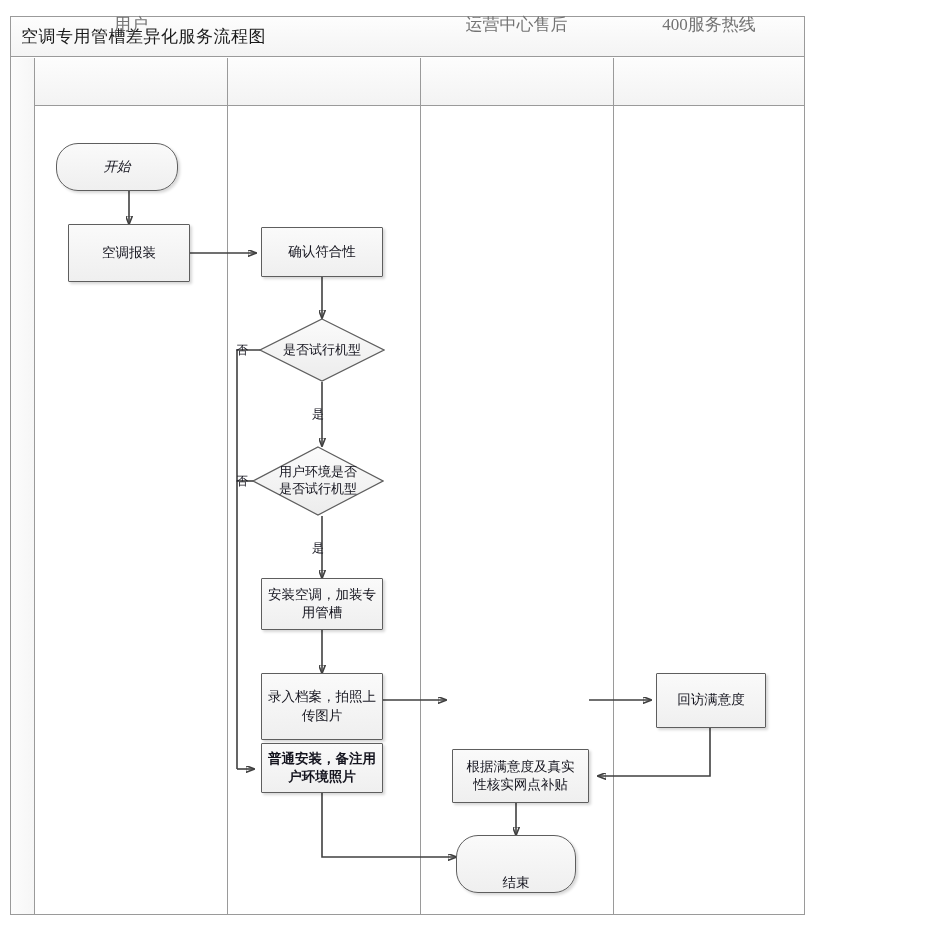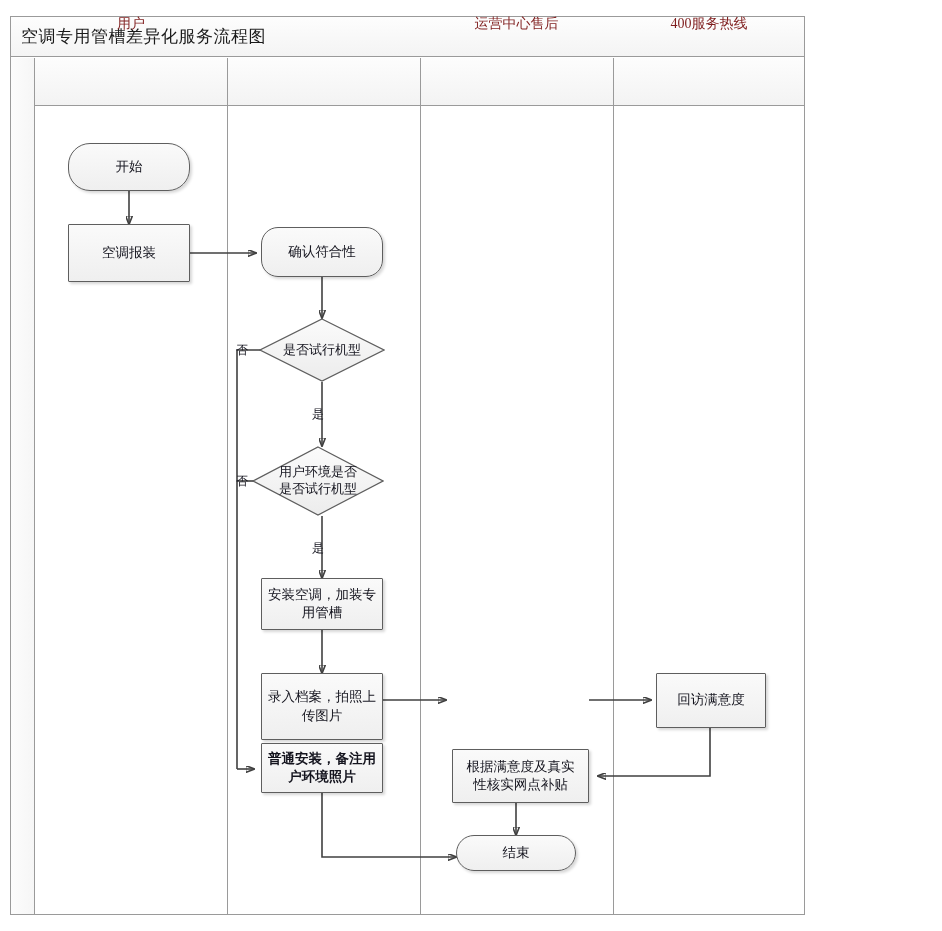--- a/index.html
+++ b/index.html
@@ -61,22 +61,22 @@
     border-bottom: 1px solid #9a9a9a;
     box-sizing: border-box;
   }
   .lane-header {
     position: absolute;
     top: 0;
     height: 48px;
     display: flex;
     align-items: center;
     justify-content: center;
-    font-size: 14px;
-    color: #7f1d1d;
+    font-size: 17px;
+    color: #737373;
   }
 
   
   .left-band {
     position: absolute;
     left: 11px;
     top: 58px;
     width: 24px;
     height: 856px;
     background: linear-gradient(to right, #fcfcfc 0%, #f6f6f6 100%);
@@ -209,29 +209,29 @@
 
     <path d="M589,700 L651,700" marker-end="url(#arrow)"></path>
 
     <path d="M710,728 L710,776 L598,776" marker-end="url(#arrow)"></path>
 
     <path d="M516,803 L516,835" marker-end="url(#arrow)"></path>
 
     <path d="M322,793 L322,857 L456,857" marker-end="url(#arrow)"></path>
   </svg>
 
-  <div class="node terminator" style="left:68px; top:143px; width:122px; height:48px;">
+  <div class="node terminator" style="left:56px; top:143px; width:122px; height:48px;font-style:italic;">
     <span class="label">开始</span>
   </div>
 
   <div class="node process" style="left:68px; top:224px; width:122px; height:58px;">
     <span class="label">空调报装</span>
   </div>
 
-  <div class="node process" style="left:261px; top:227px; width:122px; height:50px;border-radius:17px;">
+  <div class="node process" style="left:261px; top:227px; width:122px; height:50px;">
     <span class="label">确认符合性</span>
   </div>
 
   <div class="decision" style="left:259px; top:318px; width:126px; height:64px;">
     <div class="diamond-box">
       <svg width="126" height="64" viewBox="0 0 126 64">
         <defs>
           <linearGradient id="dg1" x1="0" y1="0" x2="0" y2="1">
             <stop offset="0%" stop-color="#fbfbfb"></stop>
             <stop offset="100%" stop-color="#ececec"></stop>
@@ -285,21 +285,21 @@
   </div>
 
 
   <div class="node process" style="left:452px; top:749px; width:137px; height:54px;text-align:center;">
     <span class="label">
       <span>根据满意度及真实</span><br>
       <span>性核实网点补贴</span>
     </span>
   </div>
 
-  <div class="node terminator" style="left:456px; top:835px; width:120px; height:36px;">
+  <div class="node terminator" style="left:456px; top:835px; width:120px; height:58px;align-items:flex-end;">
     <span class="label">结束</span>
   </div>
 
   <div class="node process" style="left:656px; top:673px; width:110px; height:55px;">
     <span class="label">回访满意度</span>
   </div>
 
   <div class="edge-label" style="left:236px; top:342px;">否</div>
   <div class="edge-label" style="left:312px; top:406px;">是</div>
   <div class="edge-label" style="left:236px; top:473px;">否</div>

